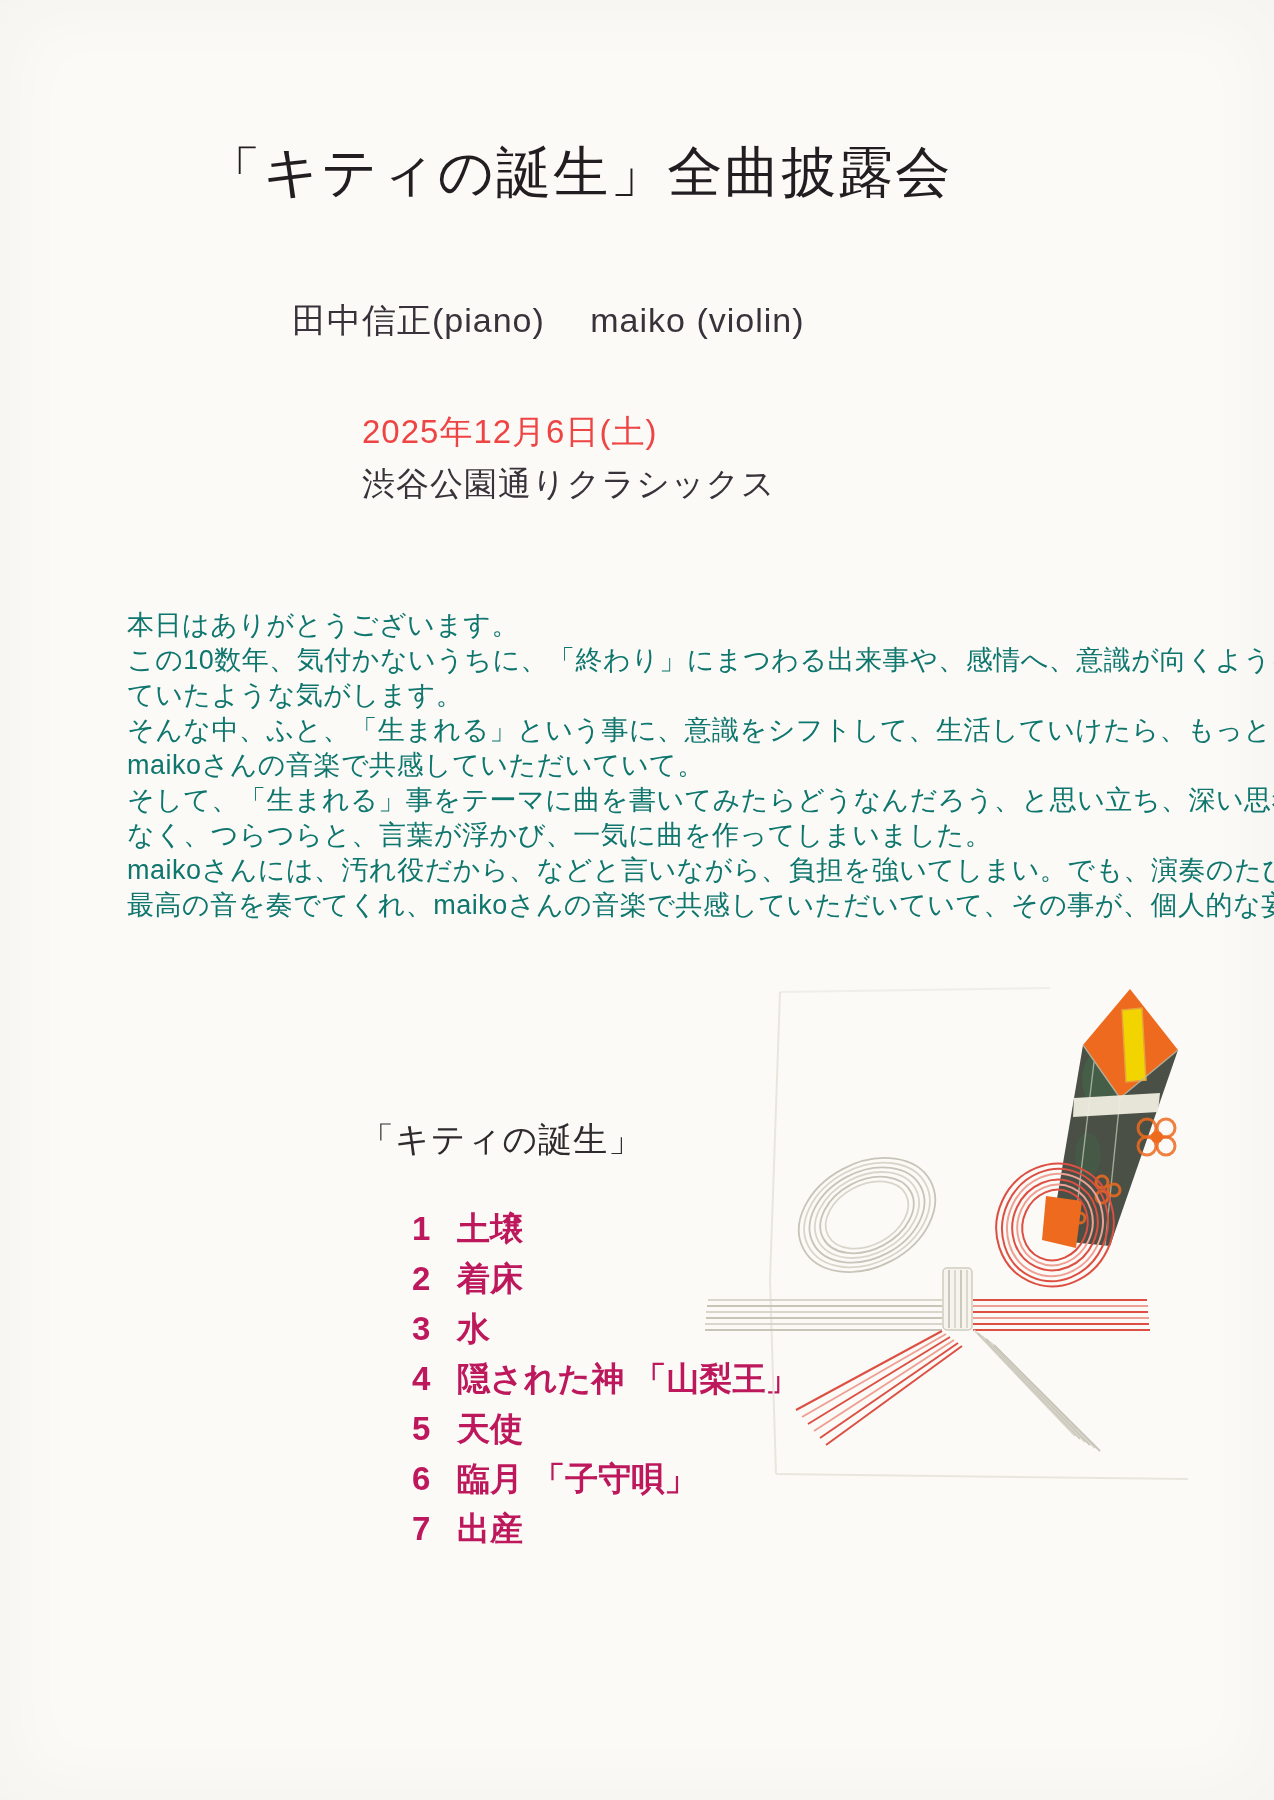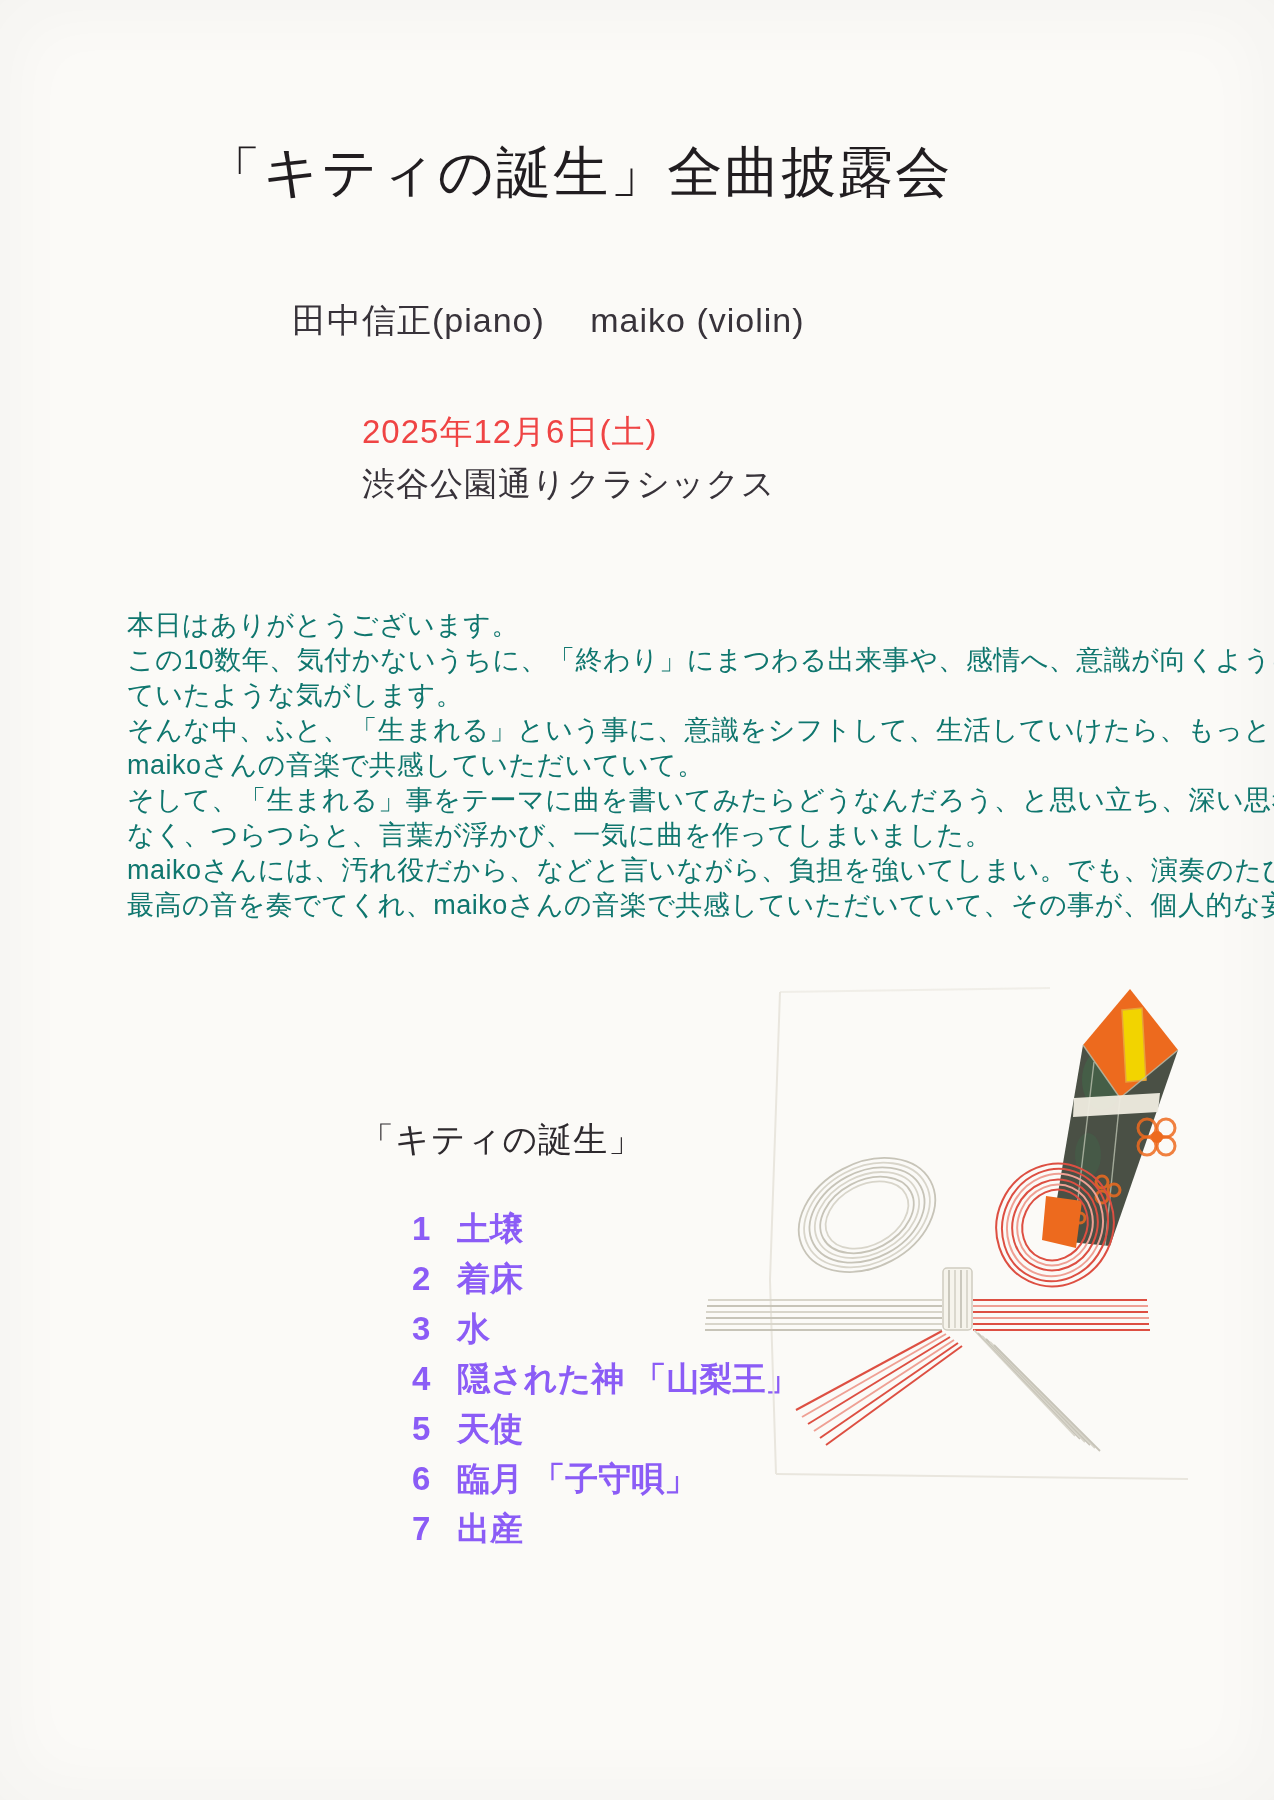--- a/index.html
+++ b/index.html
@@ -35,21 +35,21 @@
     font-size:27px;line-height:35px;letter-spacing:0.5px;
     color:#0f766e;
   }
   .intro div{white-space:nowrap;}
   .program-heading{
     position:absolute;left:360px;top:1105px;
     font-size:34px;font-weight:400;letter-spacing:1px;color:#2e2a2e;white-space:nowrap;margin-top:12px;
   }
   .program-list{
     position:absolute;left:412px;top:1204px;
-    font-size:33px;font-weight:600;line-height:50px;color:#8b5cf6;
+    font-size:33px;font-weight:600;line-height:50px;color:#be185d;
   }
   .program-item{white-space:nowrap;}
   .program-item .no{display:inline-block;min-width:30px;}
   .program-item .t{margin-left:15px;}
   .deco{position:absolute;left:650px;top:950px;}
   
   .st-white{stroke:var(--c-mizuhiki_white,#d8d5ca);fill:none;stroke-width:1.8;}
   .st-white-d{stroke:var(--c-mizuhiki_white_dark,#c7c4b8);fill:none;stroke-width:1.8;}
   .st-red{stroke:var(--c-mizuhiki_red,#dd4f42);fill:none;stroke-width:2;}
   .st-red-l{stroke:var(--c-mizuhiki_red_light,#efa094);fill:none;stroke-width:2;}

